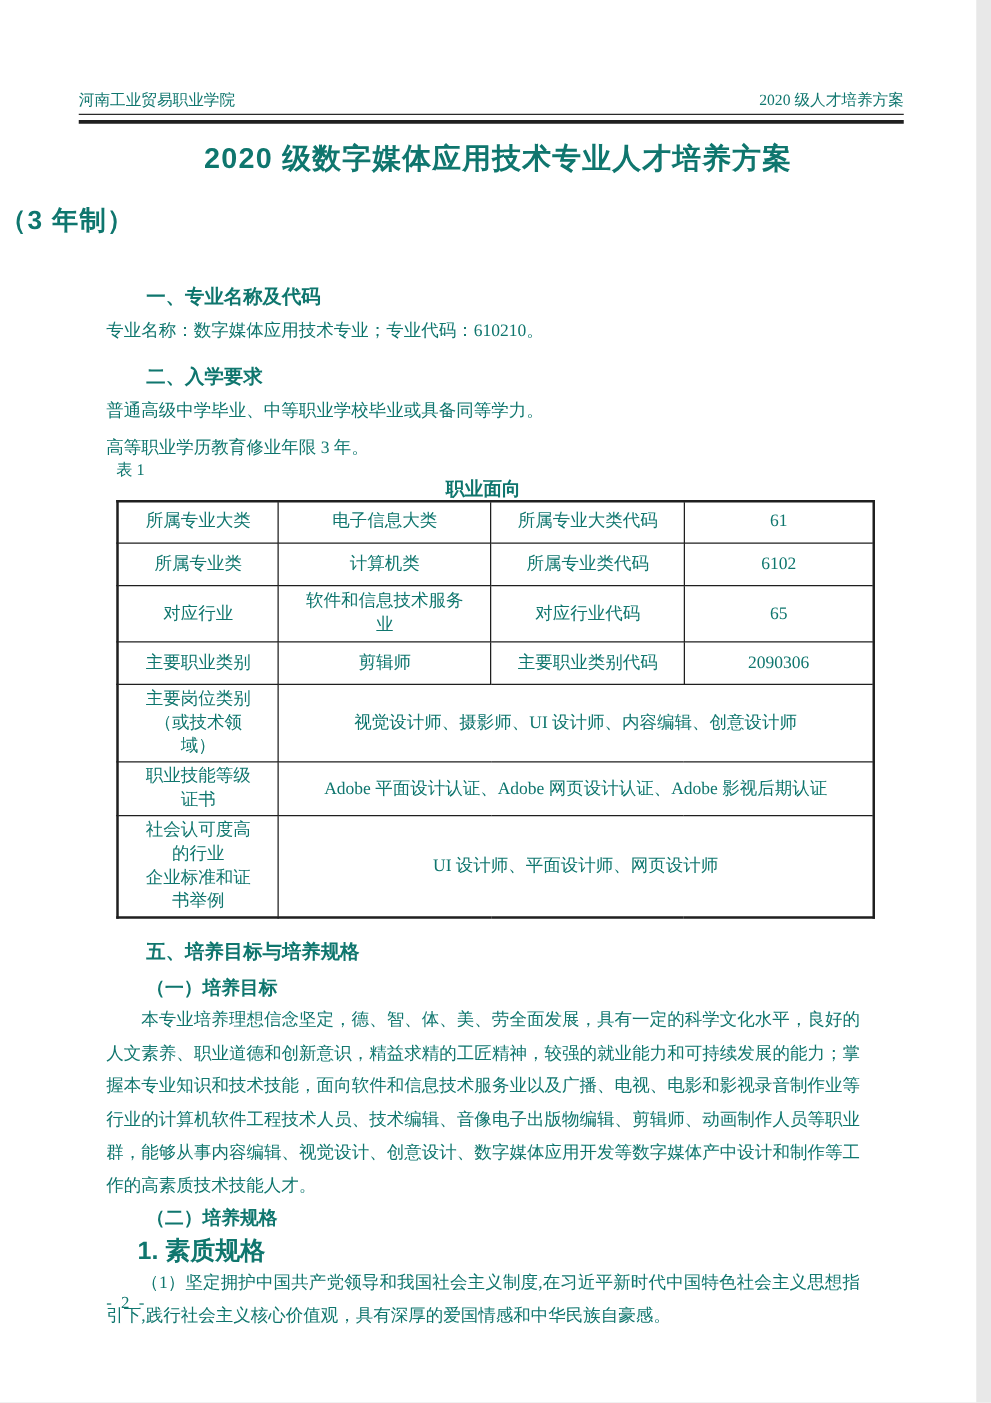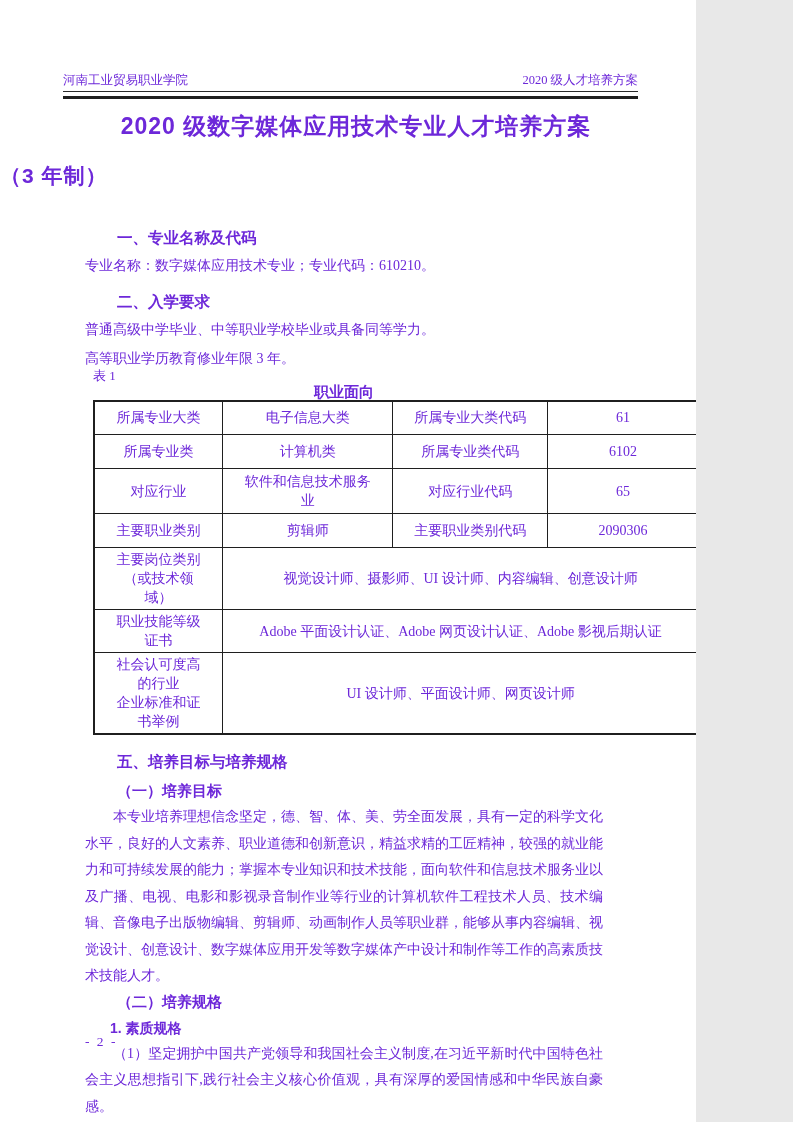--- a/index.html
+++ b/index.html
@@ -1,21 +1,21 @@
 <!DOCTYPE html>
 <html><head>
 <meta charset="utf-8">
 <style>
   * { margin:0; padding:0; box-sizing:border-box; }
   html,body { background:#e8e8e8; }
   .page {
     position:relative;
-    width:696px; height:1122px;
+    width:781px; height:1122px;
     background:#ffffff;
-    color:#6d28d9;
+    color:#0f766e;
     font-family:"Liberation Serif","DejaVu Serif",serif;
     overflow:hidden;
   }
   
   .hdr {
     margin:72px 58px 0 63px;
     display:flex; justify-content:space-between; align-items:flex-end;
     font-size:12.5px;
     border-bottom:1px solid #2a2a2a;
     padding-bottom:2px;
@@ -54,21 +54,21 @@
   .h3 {
     font-family:"Liberation Sans","DejaVu Sans",sans-serif;
     font-weight:bold;
     font-size:15px;
     padding-left:32px;
     line-height:19px;
   }
   .h4 {
     font-family:"Liberation Sans","DejaVu Sans",sans-serif;
     font-weight:bold;
-    font-size:14px;
+    font-size:20px;
     padding-left:25px;
     line-height:18px;
   }
   .body-line {
     font-size:14px;
     line-height:20px;
     margin-top:9px;
   }
   .para {
     font-size:14px;

